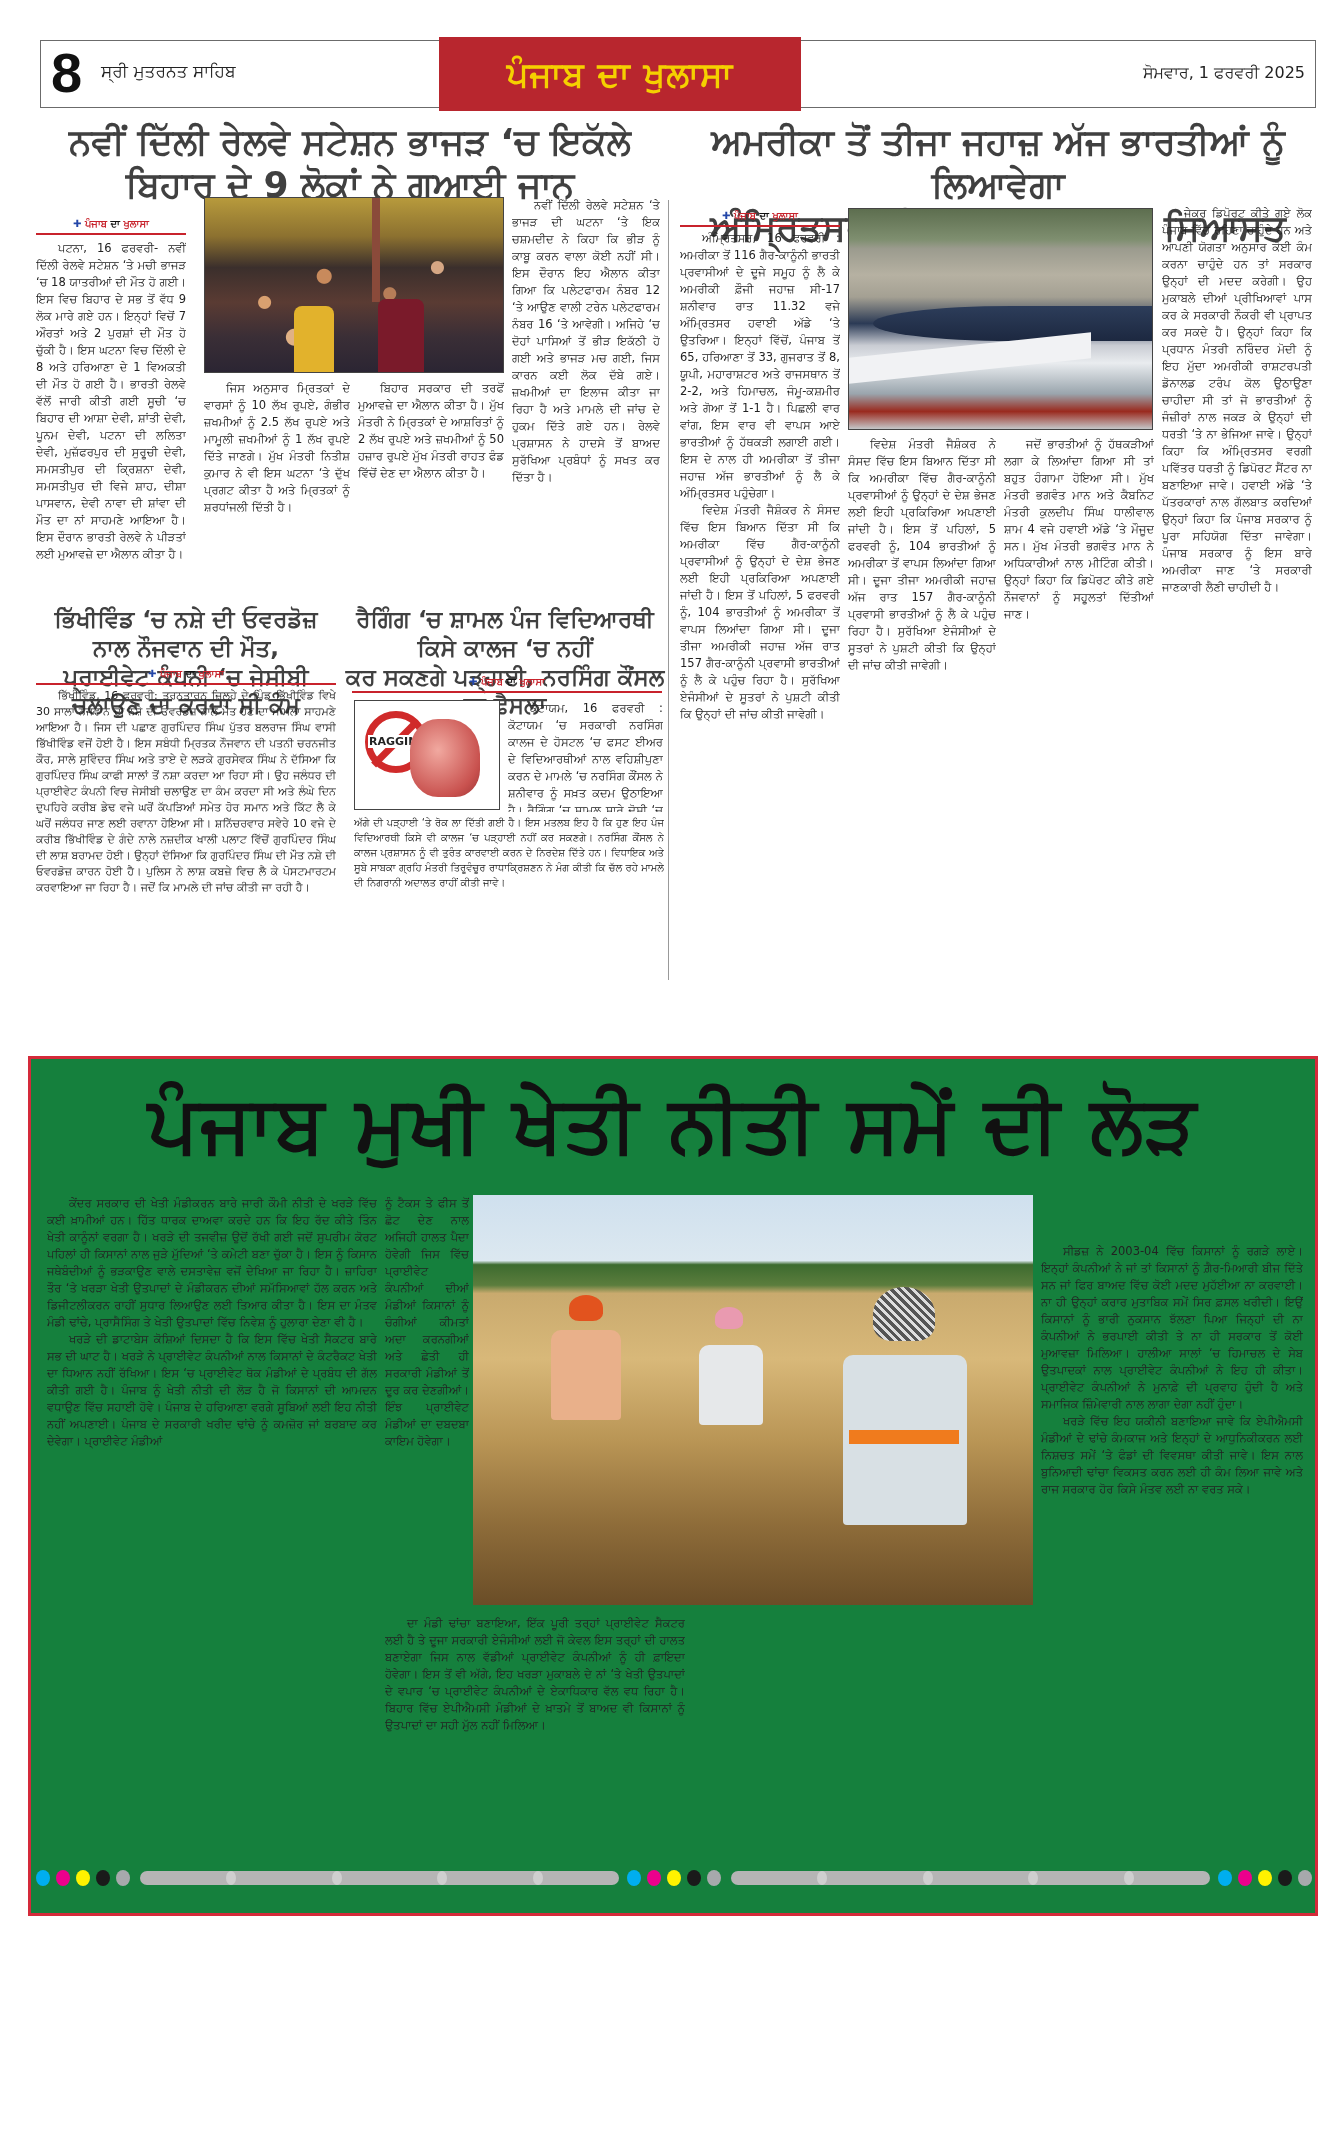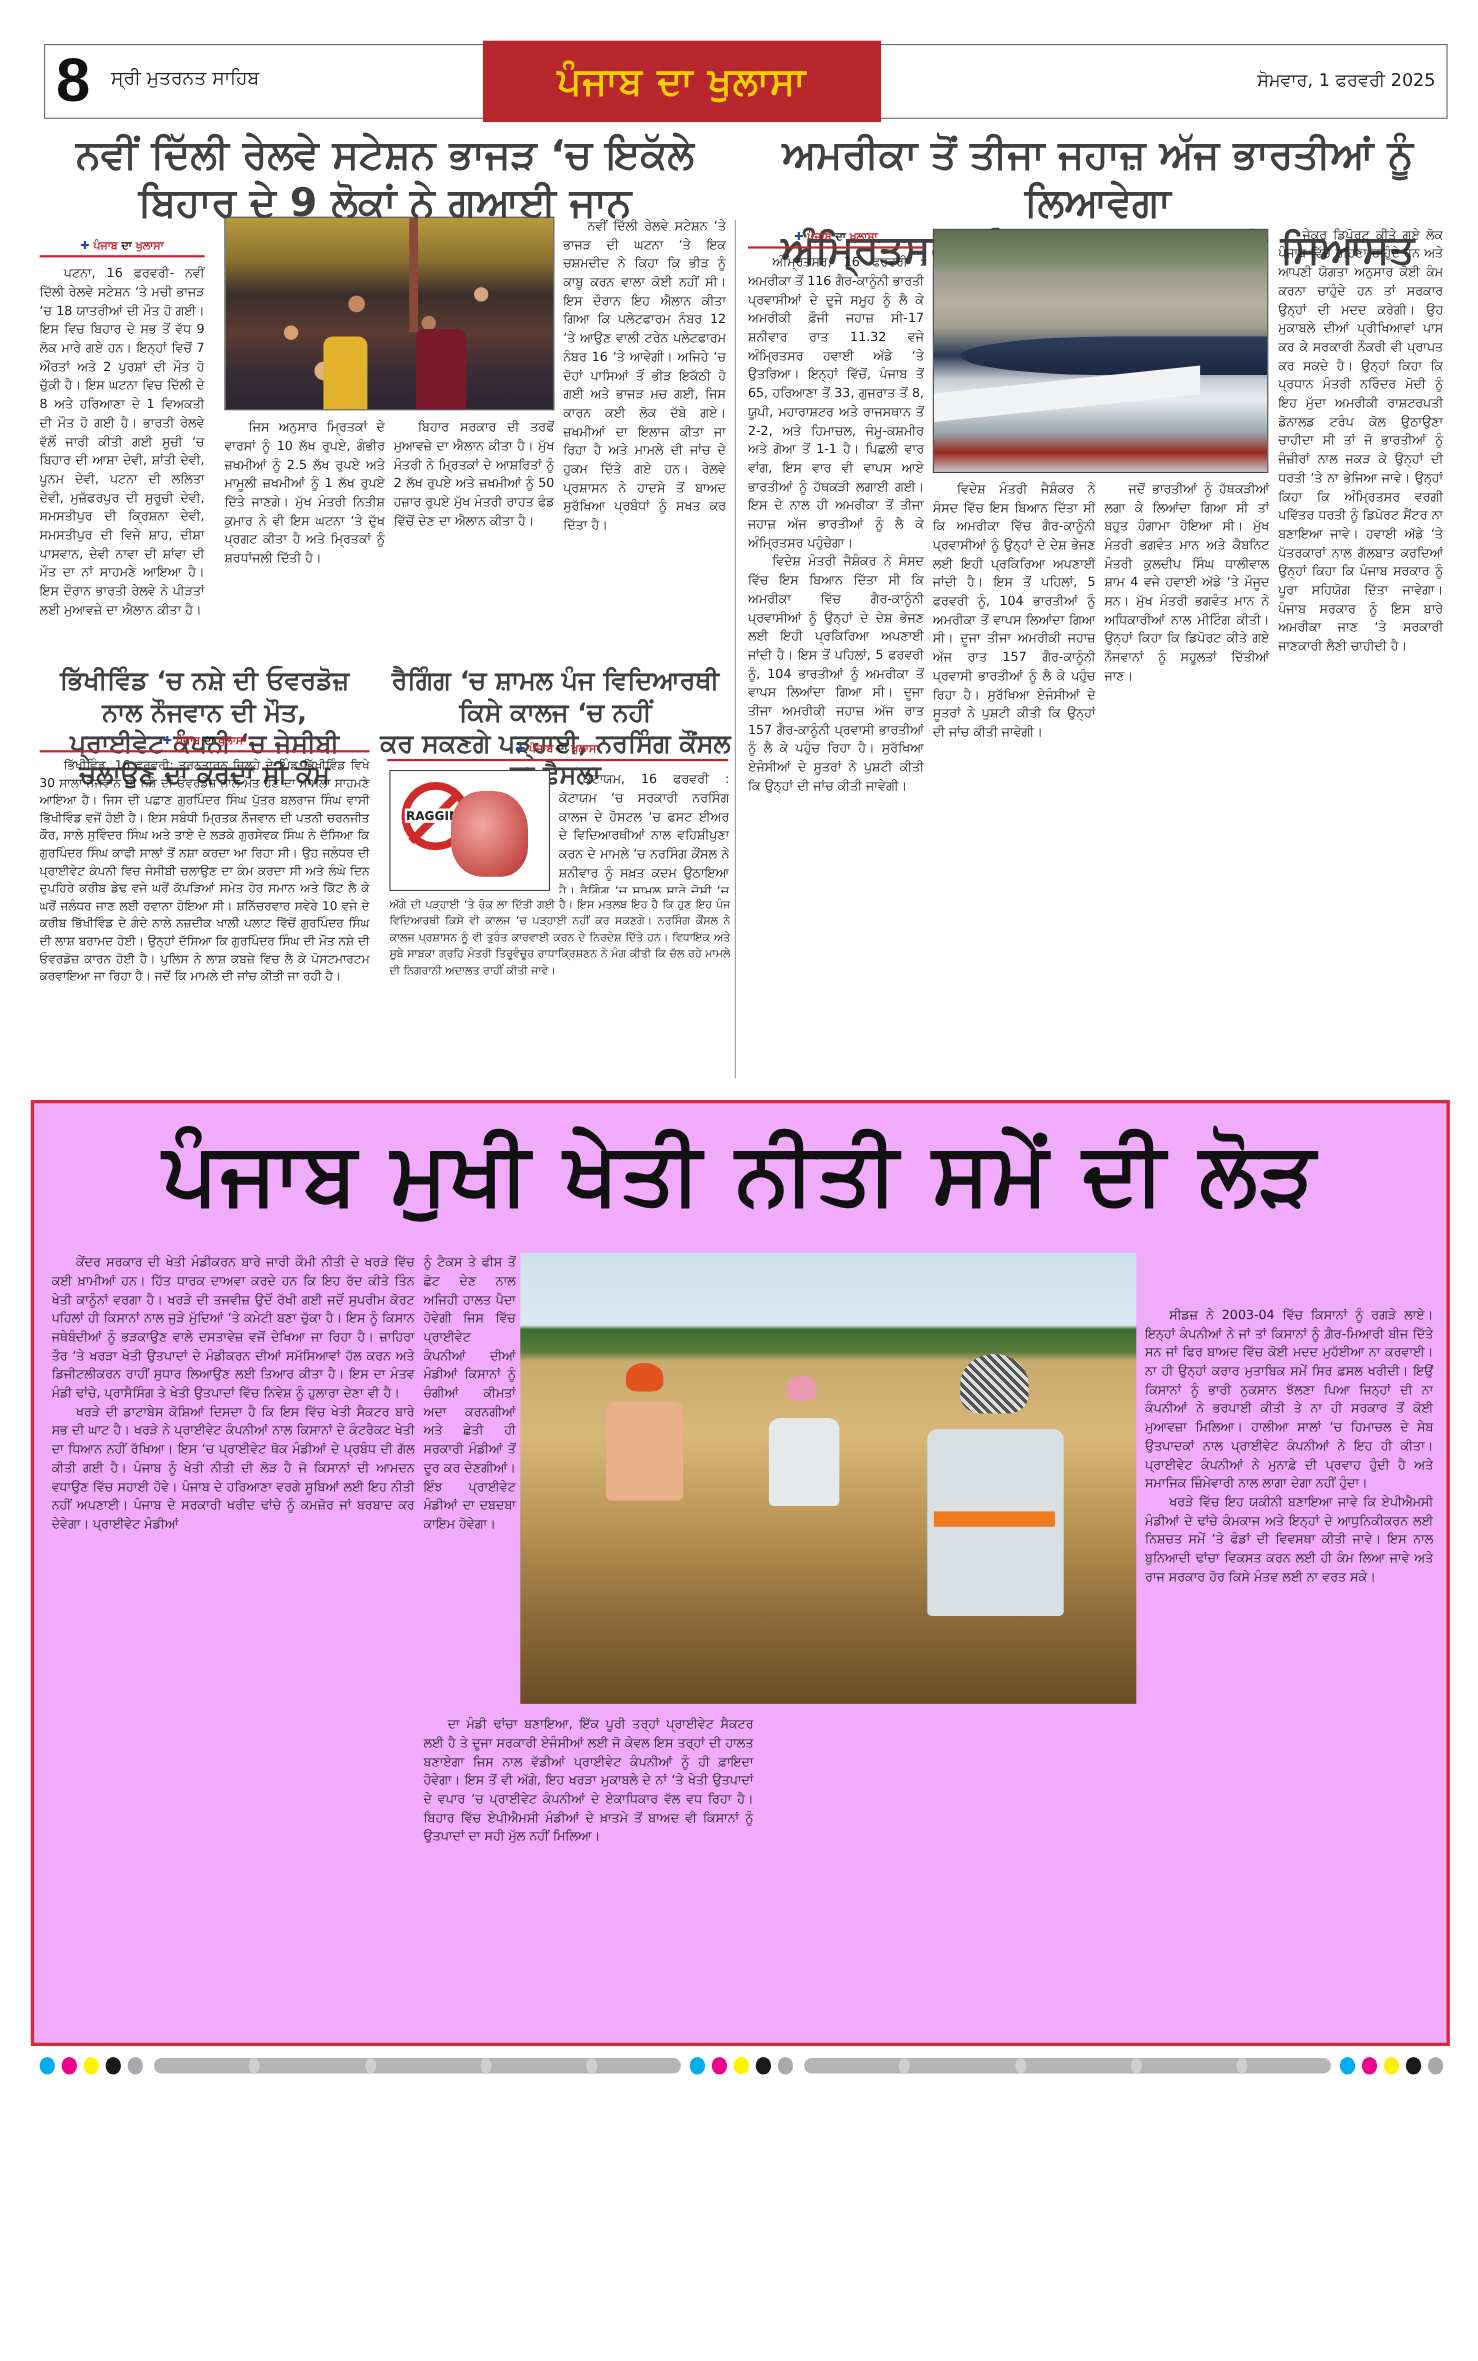--- a/index.html
+++ b/index.html
@@ -51,21 +51,21 @@
   .airport .roof { position:absolute; left:0; top:62%; width:80%; height:12%; background:#f1f2f4; transform: skewY(-6deg); }
 
   
   .ragging { background: #fff; border: 1px solid #444; }
   .rag-sign { position:absolute; left: 10px; top: 10px; width: 62px; height: 62px; border: 7px solid #d02a2a; border-radius: 50%; }
   .rag-sign::after { content:""; position:absolute; left: 20px; top: -6px; width: 7px; height: 62px; background:#d02a2a; transform: rotate(45deg); }
   .rag-text { position:absolute; left: 13px; top: 34px; font-size: 11px; font-weight: 700; color:#222; background:#fff; padding: 0 1px; }
   .fist { position:absolute; left: 55px; top: 18px; width: 70px; height: 78px; background: radial-gradient(ellipse at 40% 40%, #f1a9a0, #c9524f 70%, #9e3333); border-radius: 40% 45% 35% 40%; }
 
   
-  .big-box { left: 28px; top: 1000px; width: 1290px; height: 860px; border: 3px solid #d42a3a; background: #f0abfc; }
+  .big-box { left: 28px; top: 1056px; width: 1290px; height: 860px; border: 3px solid #d42a3a; background: #15803d; }
   .big-title { left: 0; top: 20px; width: 100%; font-size: 78px; font-weight: 700; text-align: center; color: #111; font-family: "DejaVu Sans", sans-serif; letter-spacing: 2px; }
 
   .field { background:
       linear-gradient(180deg, #cfe0ee 0%, #dce8f0 16%, #3d6b2f 17%, #5b7d3d 22%, #c9aa6e 24%, #d8b879 40%, #b99555 60%, #8f6d3a 80%, #6a4d27 100%); }
   .farmer { position:absolute; border-radius: 10px 10px 4px 4px; }
   .turban { position:absolute; border-radius: 50% 50% 30% 30%; }
 
   
   .dots-row { left: 36px; top: 1868px; width: 1276px; height: 20px; display: flex; align-items: center; }
   .dot { width: 14px; height: 16px; border-radius: 50%; margin-right: 6px; flex: 0 0 auto; }

